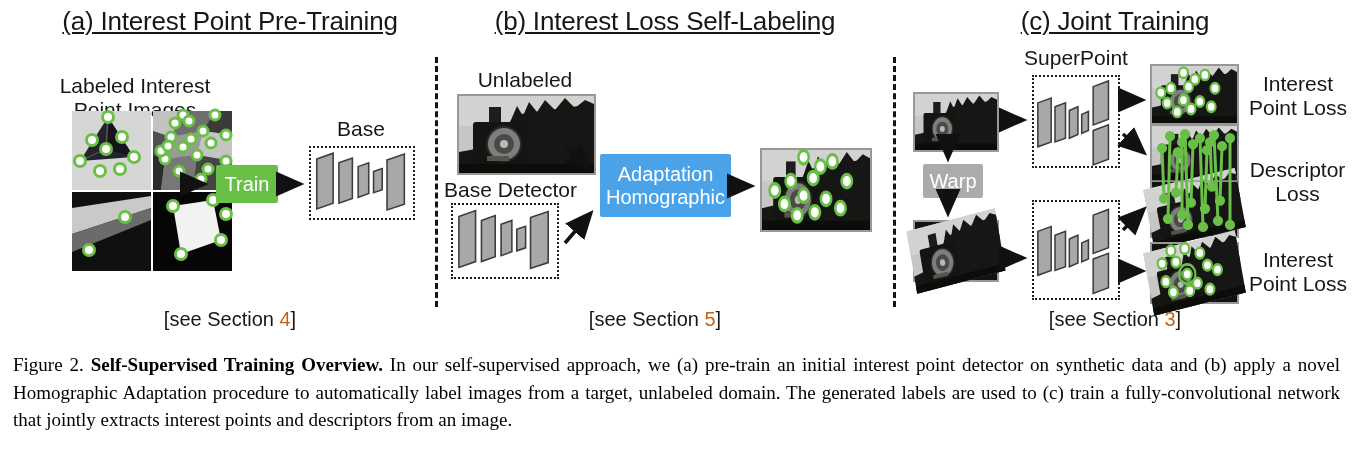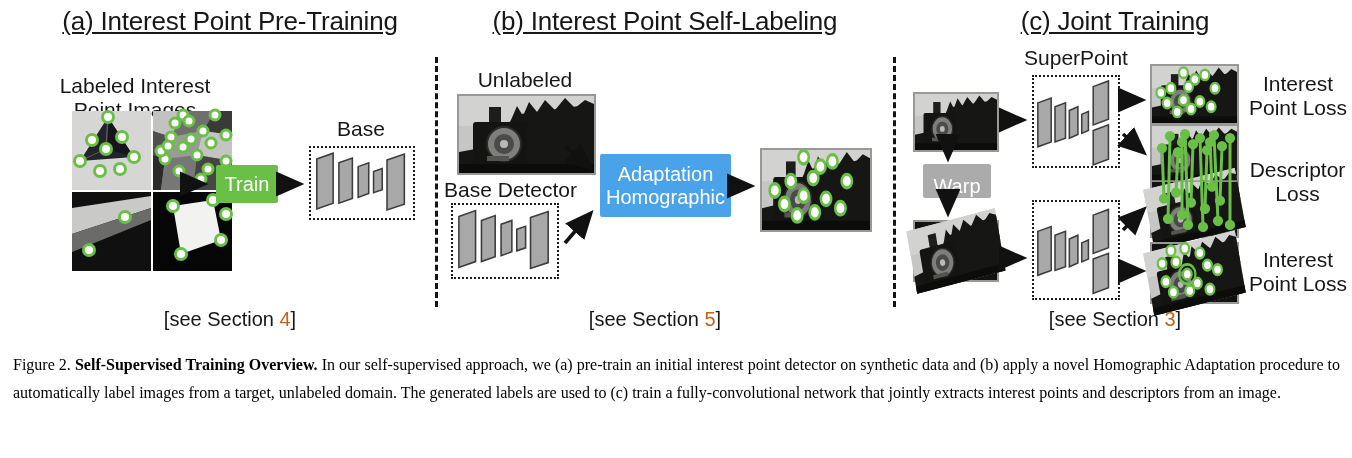--- a/index.html
+++ b/index.html
@@ -22,21 +22,21 @@
   }
   #train-box{background:var(--train-green,#6abf46);}
   #adapt-box{background:var(--adaptation-blue,#4aa3e8);}
   #warp-box{background:var(--warp-gray,#ababab);}
   .grid2{display:grid;grid-template-columns:79px 79px;grid-template-rows:79px 79px;gap:2px;}
   .grid2 svg{display:block;}
   .kp{fill:#fff;stroke:var(--keypoint-green,#6abf46);}
   .cnn-shape{fill:#a8a8a8;stroke:#3c3c3c;stroke-width:1.6;}
   #caption{
     left:13px;top:351px;width:1327px;
-    font-family:"Liberation Serif",serif;font-size:16px;line-height:27.5px;
+    font-family:"Liberation Serif",serif;font-size:19px;line-height:27.5px;
     text-align:justify;color:#000;
   }
   #caption b{font-weight:bold;}
   svg{overflow:visible;}
 </style>
 </head>
 <body>
 
 <div id="stage">
 
@@ -169,21 +169,21 @@
       </svg>
   </div>
 
   <div class="abs ctr note" style="left:20px;top:308px;width:420px;">
     <span>[see Section </span><span class="num">4</span><span>]</span>
   </div>
 
   <div class="abs sep" style="left:435px;"></div>
   <div class="abs sep" style="left:893px;"></div>
 
-  <div class="abs ctr panel-title" style="left:455px;top:6px;width:420px;">(b) Interest Point Self-Labeling</div>
+  <div class="abs ctr panel-title" style="left:455px;top:6px;width:420px;">(b) Interest Loss Self-Labeling</div>
 
   <div class="abs ctr lbl" style="left:449px;top:68px;width:152px;">Unlabeled Image</div>
 
   <svg class="abs photo" viewBox="0 0 135 77" preserveAspectRatio="none" style="left:457px;top:94px;width:135px;height:77px;">
       <use href="#scene-art"></use>
     </svg>
 
   <div class="abs ctr lbl" style="left:443px;top:178px;width:135px;">Base Detector</div>
   <div class="abs dotted-box" style="left:451px;top:203px;width:108px;height:76px;">
     <svg viewBox="0 0 106 72" width="104" height="72">
@@ -223,21 +223,21 @@
   </div>
 
   <div class="abs ctr panel-title" style="left:930px;top:6px;width:370px;">(c) Joint Training</div>
 
   <div class="abs ctr lbl" style="left:1021px;top:46px;width:110px;">SuperPoint</div>
 
   <svg class="abs photo" viewBox="0 0 135 77" preserveAspectRatio="none" style="left:913px;top:92px;width:82px;height:56px;">
       <use href="#scene-art"></use>
     </svg>
 
-  <div id="warp-box" class="abs procbox" style="left:923px;top:164px;width:68px;height:34px;align-items:flex-end;">
+  <div id="warp-box" class="abs procbox" style="left:923px;top:164px;width:60px;height:34px;">
     <span>Warp</span>
   </div>
 
   <svg class="abs photo" viewBox="0 0 135 77" preserveAspectRatio="none" style="left:913px;top:220px;width:82px;height:58px;">
       <use href="#scene-warp"></use>
     </svg>
 
   <div class="abs dotted-box" style="left:1032px;top:75px;width:88px;height:93px;">
     <svg viewBox="0 0 88 93" width="84" height="89">
         <use href="#cnn-sp"></use>

